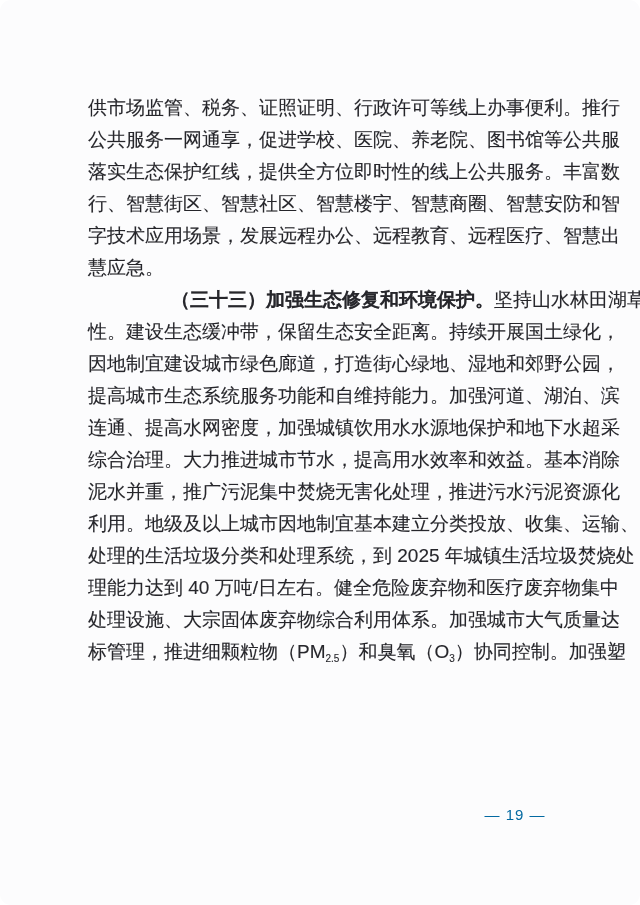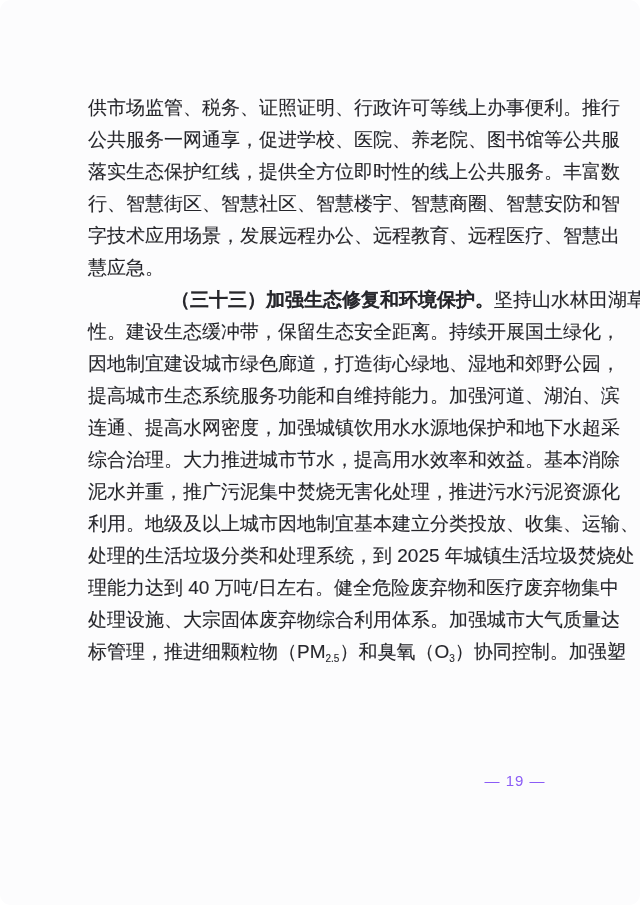--- a/index.html
+++ b/index.html
@@ -46,28 +46,28 @@
     font-weight: bold;
     margin-left: 44px;
   }
   .run-sub {
     font-size: 10px;
     vertical-align: -4px;
     letter-spacing: 0;
   }
   .page-number {
     position: absolute;
-    top: 769px;
+    top: 803px;
     left: 470px;
     width: 90px;
     font-size: 15px;
     line-height: 24px;
     text-align: center;
     letter-spacing: 1px;
-    color: #8b5cf6;
+    color: #0369a1;
   }
 </style>
 </head>
 <body>
 
 <div class="page">
   <div class="text-block">
       <div class="line"><span>供市场监管、税务、证照证明、行政许可等线上办事便利。推行</span></div>
       <div class="line"><span>公共服务一网通享，促进学校、医院、养老院、图书馆等公共服</span></div>
       <div class="line"><span>落实生态保护红线，提供全方位即时性的线上公共服务。丰富数</span></div>

